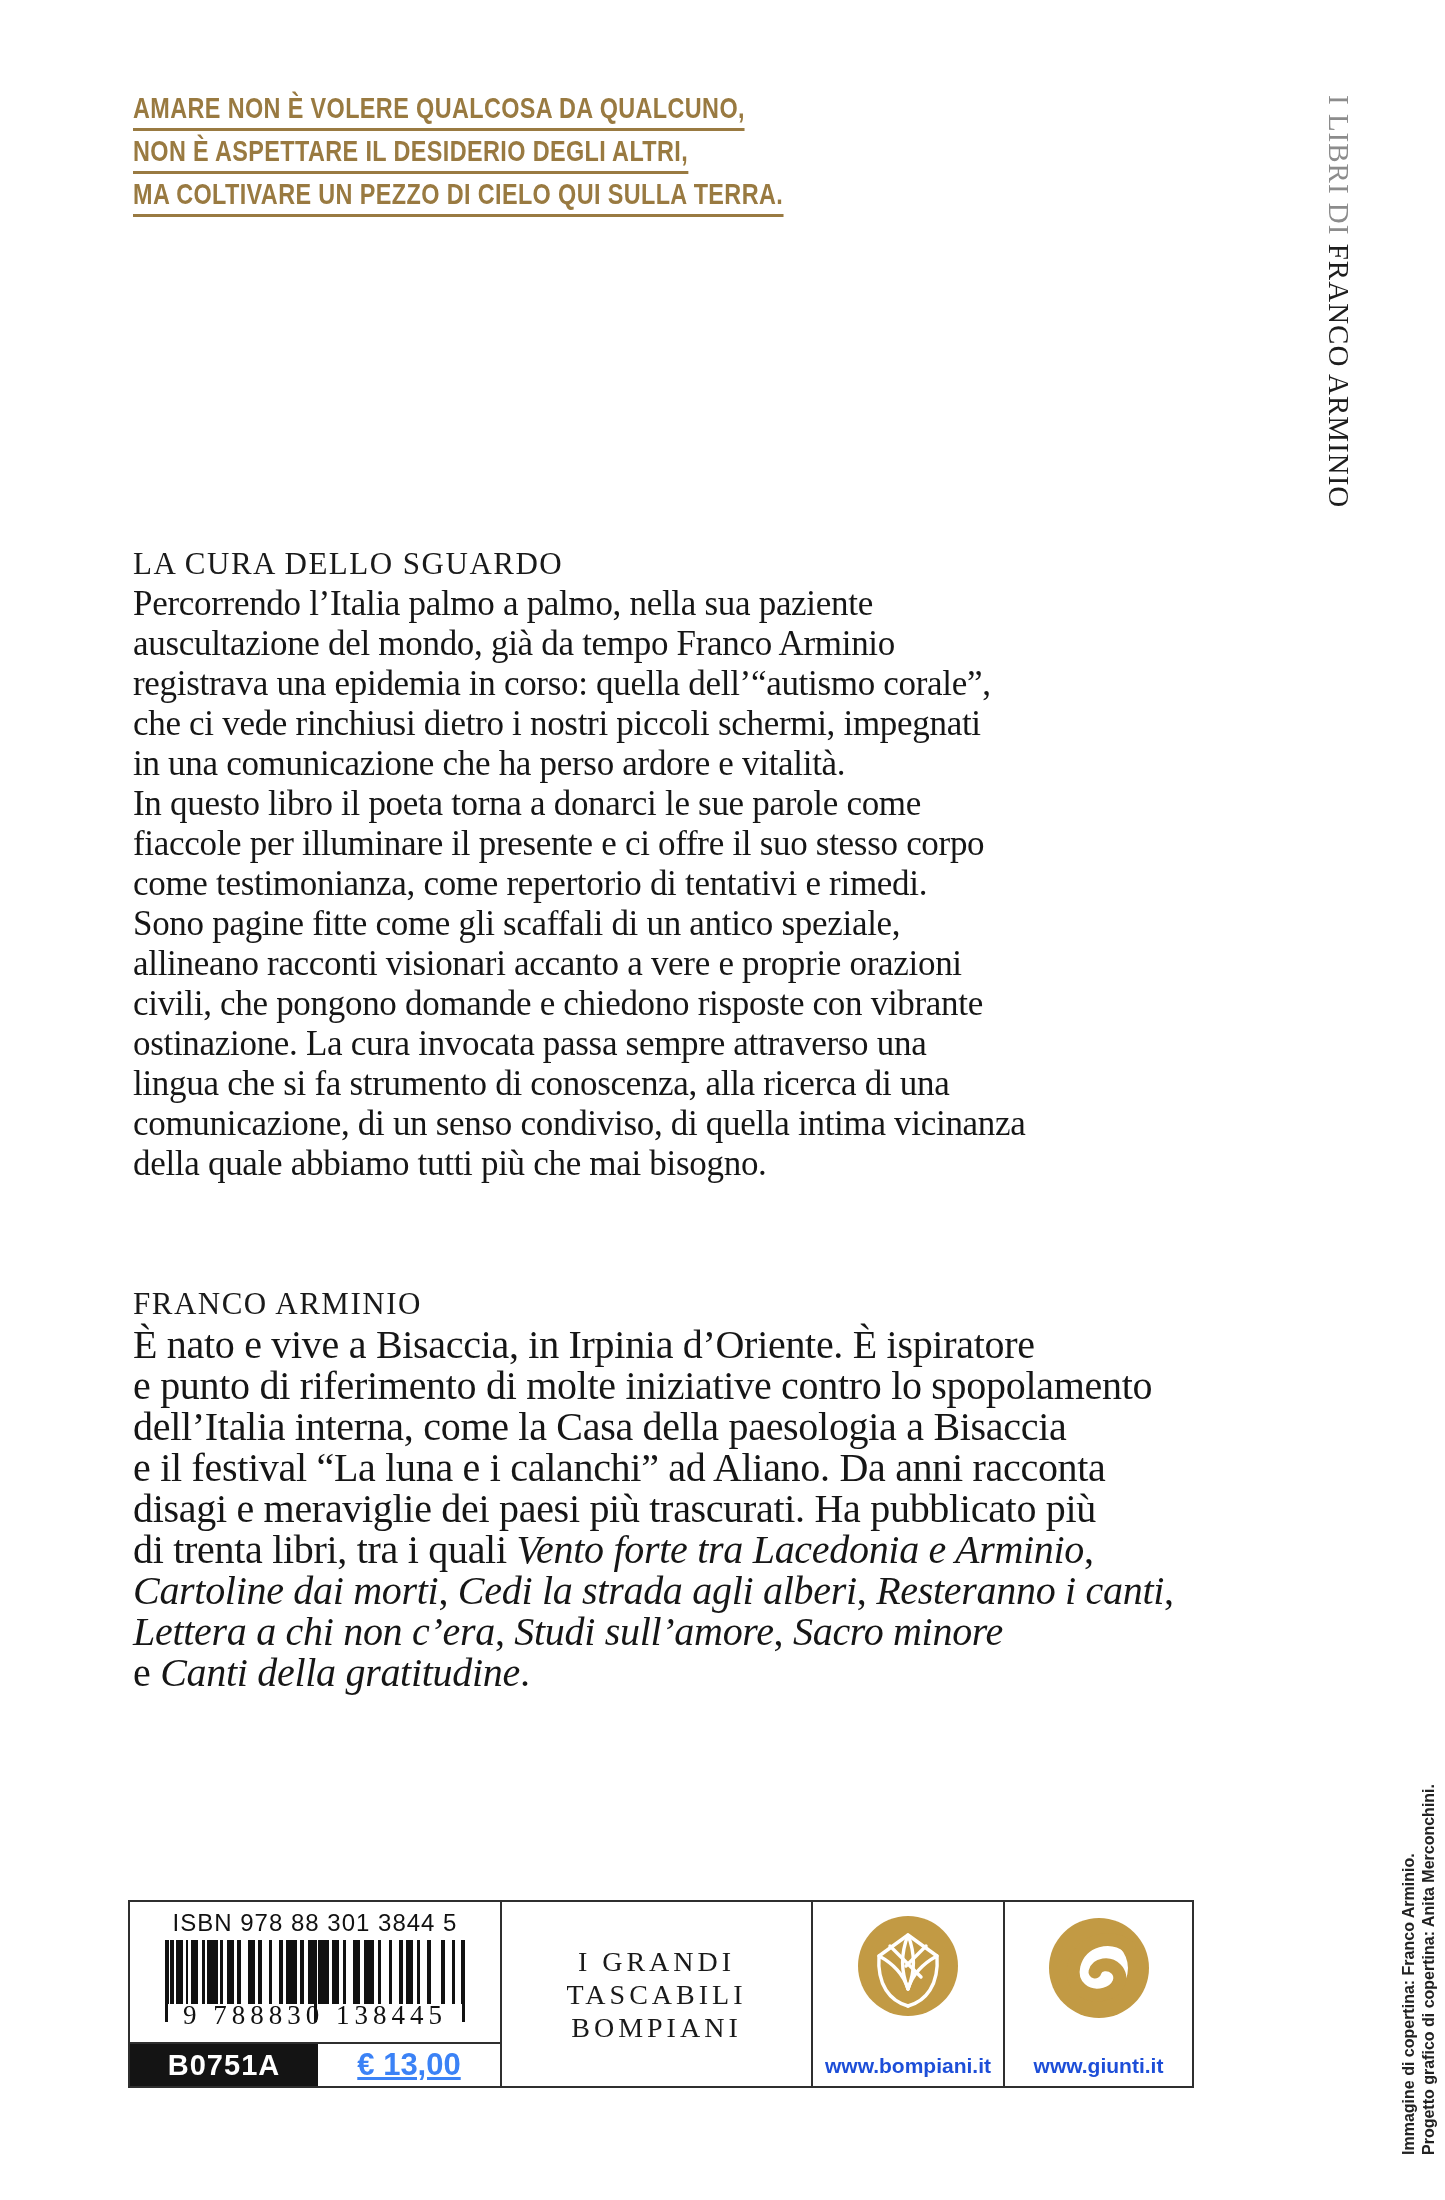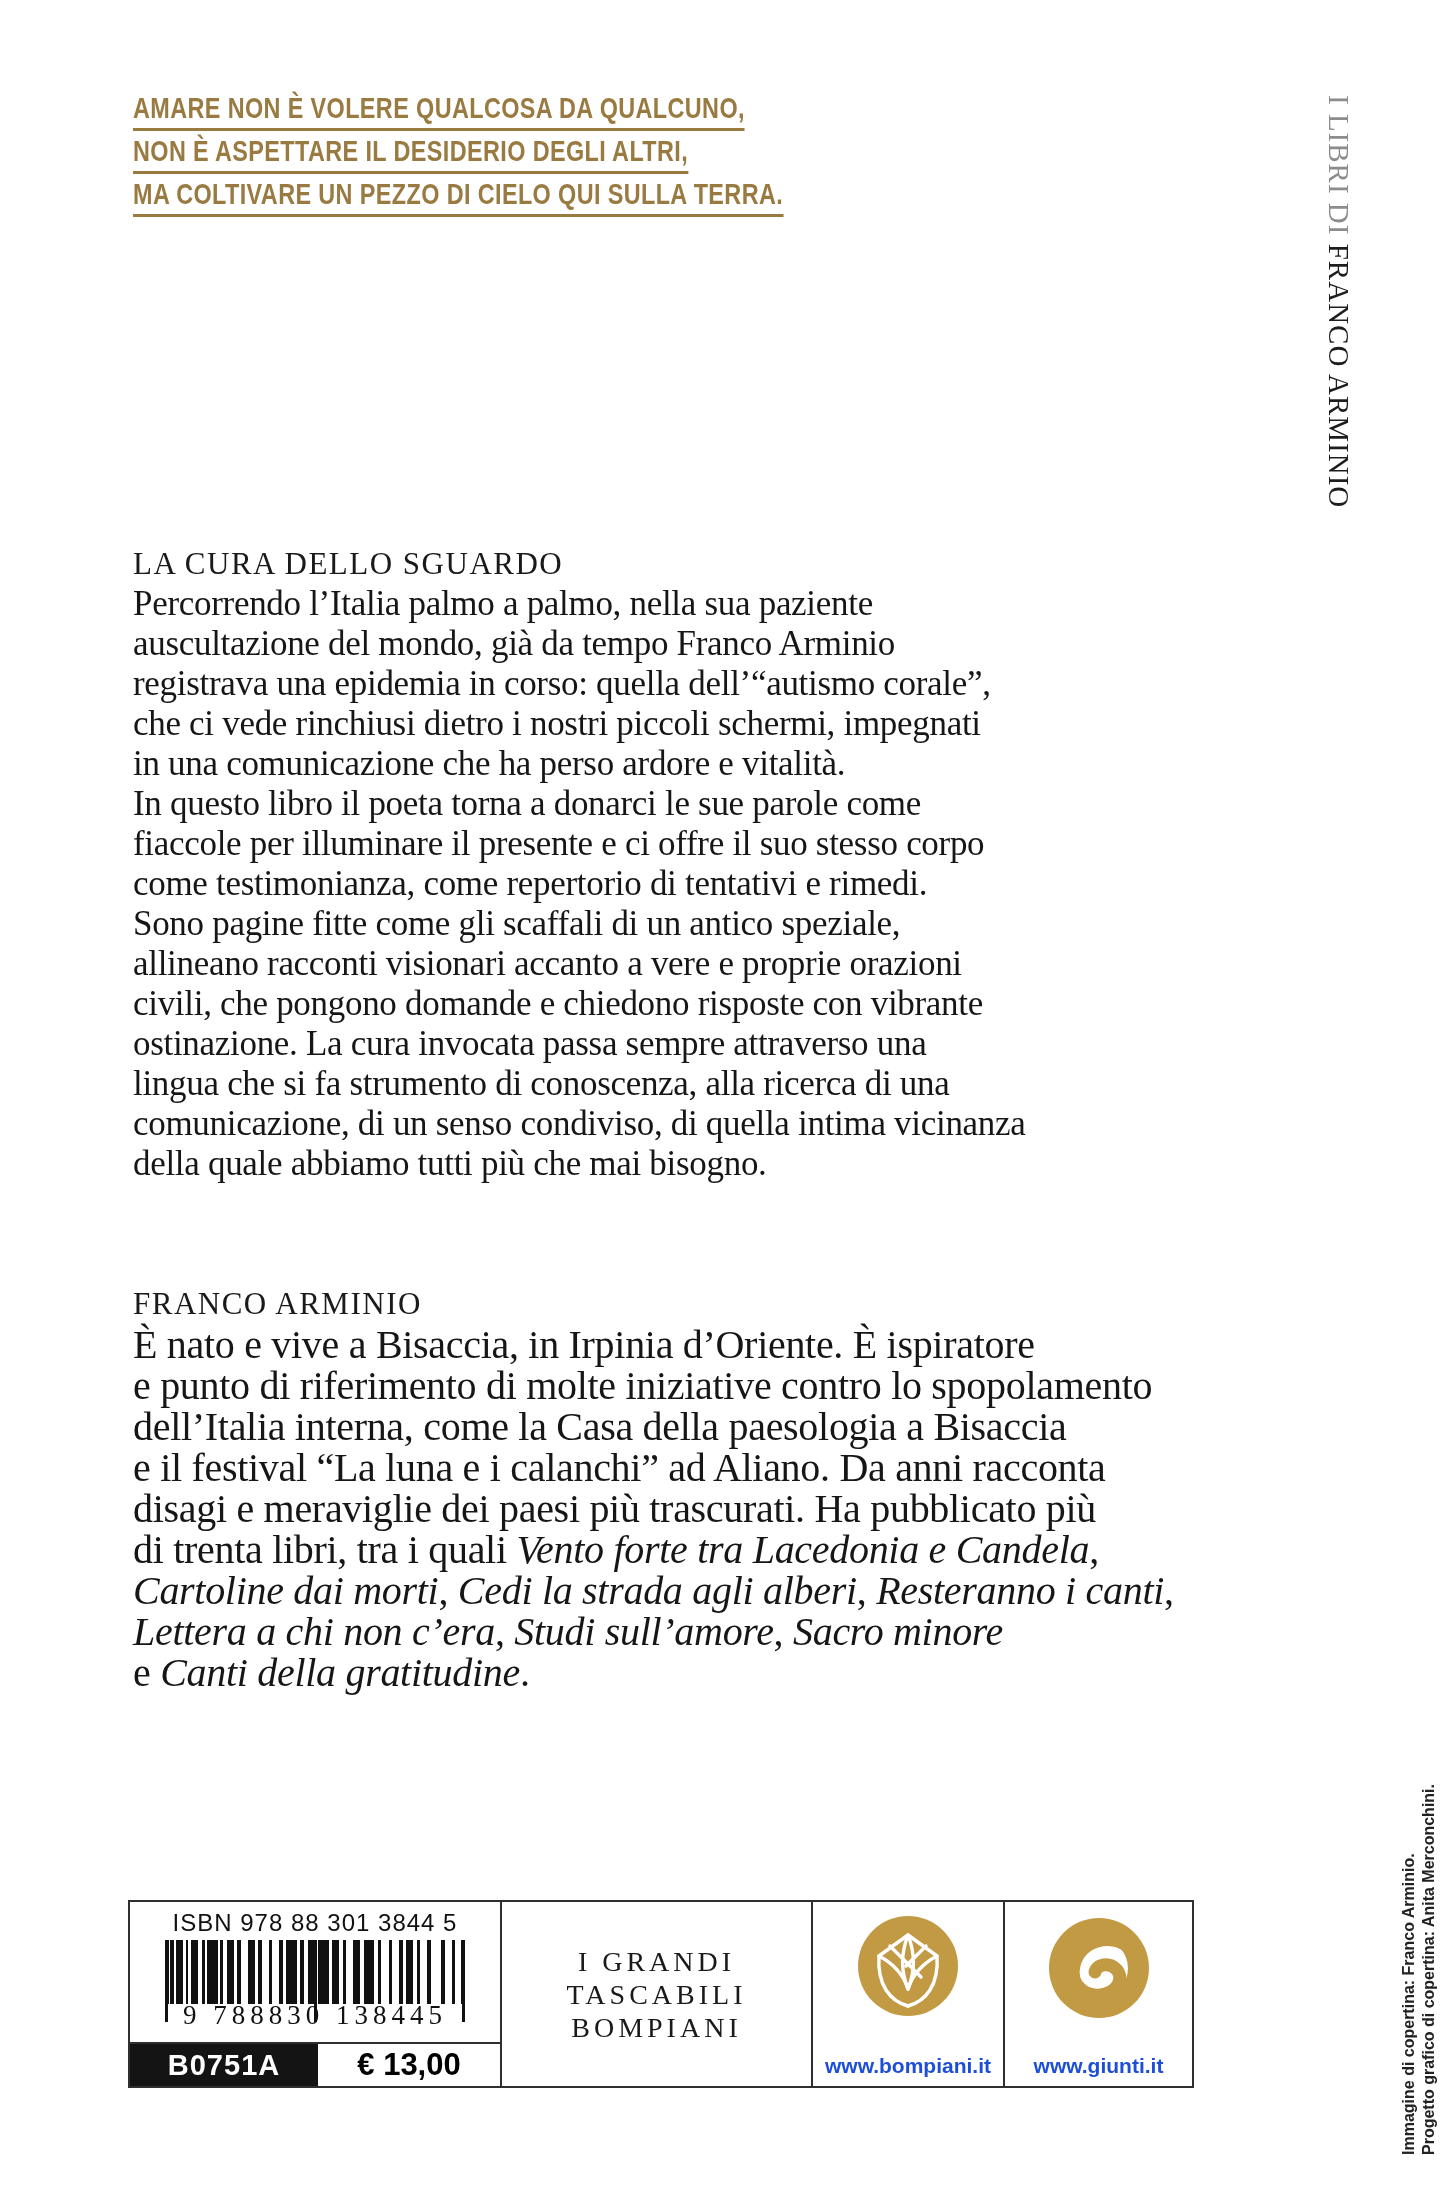--- a/index.html
+++ b/index.html
@@ -99,21 +99,21 @@
     border-top:2px solid #2f2f2f;
     display:flex;box-sizing:content-box;
   }
   .code-box{
     width:188px;background:#141414;color:#ffffff;
     display:flex;align-items:center;justify-content:center;
     font-weight:bold;font-size:29px;letter-spacing:1px;
   }
   .price{
     flex:1;display:flex;align-items:center;justify-content:center;
-    font-weight:bold;font-size:31px;color:#000000;
+    font-weight:bold;font-size:31px;color:#3b82f6;text-decoration:underline;
   }
   .cell-collana{
     width:311px;border-right:2px solid #2f2f2f;
     display:flex;align-items:center;justify-content:center;
     font-family:"Liberation Serif", serif;
     font-size:28px;line-height:33px;letter-spacing:4px;
     text-align:center;color:#1a1a1a;
     white-space:pre-line;
   }
   .cell-logo{
@@ -168,21 +168,21 @@
 lingua che si fa strumento di conoscenza, alla ricerca di una
 comunicazione, di un senso condiviso, di quella intima vicinanza
 della quale abbiamo tutti più che mai bisogno.</div>
 
   <div class="bio-title">FRANCO ARMINIO</div>
   <div class="bio-text"><span>È nato e vive a Bisaccia, in Irpinia d’Oriente. È ispiratore
 e punto di riferimento di molte iniziative contro lo spopolamento
 dell’Italia interna, come la Casa della paesologia a Bisaccia
 e il festival “La luna e i calanchi” ad Aliano. Da anni racconta
 disagi e meraviglie dei paesi più trascurati. Ha pubblicato più
-di trenta libri, tra i quali </span><span class="it">Vento forte tra Lacedonia e Candela</span><span>,
+di trenta libri, tra i quali </span><span class="it">Vento forte tra Lacedonia e Arminio</span><span>,
 </span><span class="it">Cartoline dai morti</span><span>, </span><span class="it">Cedi la strada agli alberi</span><span>, </span><span class="it">Resteranno i canti</span><span>,
 </span><span class="it">Lettera a chi non c’era</span><span>, </span><span class="it">Studi sull’amore</span><span>, </span><span class="it">Sacro minore</span><span>
 e </span><span class="it">Canti della gratitudine</span><span>.</span></div>
 
   <div class="strip">
 
     <div class="cell cell-barcode">
       <div class="isbn-line">ISBN 978 88 301 3844 5</div>
       <div class="bars-wrap">
         <div class="bars" id="bars">

